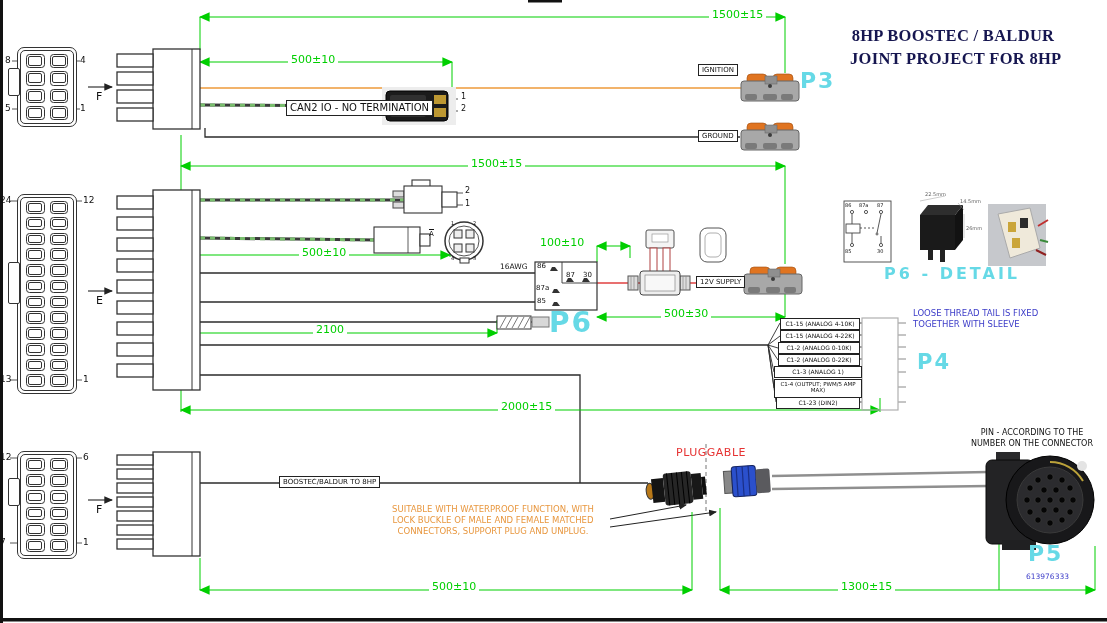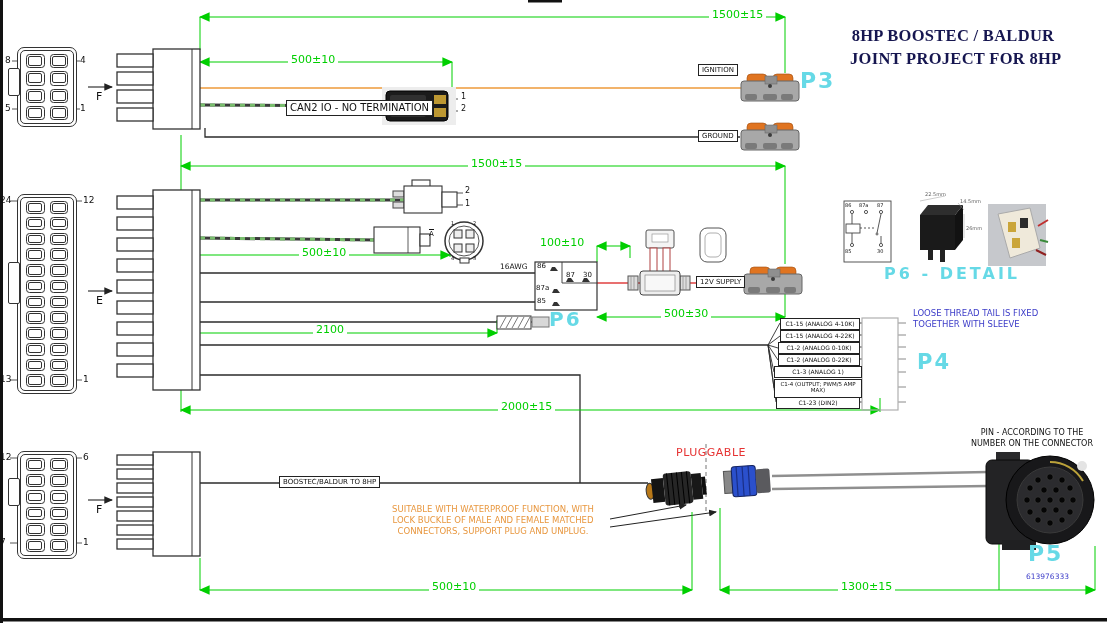--- a/index.html
+++ b/index.html
@@ -352,21 +352,21 @@
 
 <div class="tagbox" style="left:698px;top:64px">IGNITION</div>
 <div class="tagbox" style="left:698px;top:130px">GROUND</div>
 <div class="tagbox" style="left:696px;top:276px">12V SUPPLY</div>
 <div class="tagbox" style="left:286px;top:100px;font-size:10px">CAN2 IO - NO TERMINATION</div>
 <div class="tagbox" style="left:279px;top:476px">BOOSTEC/BALDUR TO 8HP</div>
 <div class="abs" style="left:500px;top:262px;font-size:7.5px">16AWG</div>
 <div class="abs" style="left:676px;top:446px;font-size:11px;color:#e63232;letter-spacing:.5px">PLUGGABLE</div>
 
 <div class="cyan" style="left:800px;top:70px;font-size:22px">P3</div>
-<div class="cyan" style="left:549px;top:309px;font-size:20px">P6</div>
+<div class="cyan" style="left:549px;top:309px;font-size:28px">P6</div>
 <div class="cyan" style="left:917px;top:352px;font-size:21px">P4</div>
 <div class="cyan" style="left:1028px;top:543px;font-size:22px">P5</div>
 <div class="cyan" style="left:884px;top:266px;font-size:16px;letter-spacing:3px">P6 - DETAIL</div>
 <div class="abs" style="left:1026px;top:572px;font-size:7.5px;color:#3c3cc8">613976333</div>
 
 <div class="note" style="left:913px;top:308px;font-size:8.5px;color:#3c3cc8">
   <div>LOOSE THREAD TAIL IS FIXED</div>
   <div>TOGETHER WITH SLEEVE</div>
 </div>
 <div class="note" style="left:374px;top:504px;width:238px;text-align:center;font-size:8.5px;color:#e8973f">

